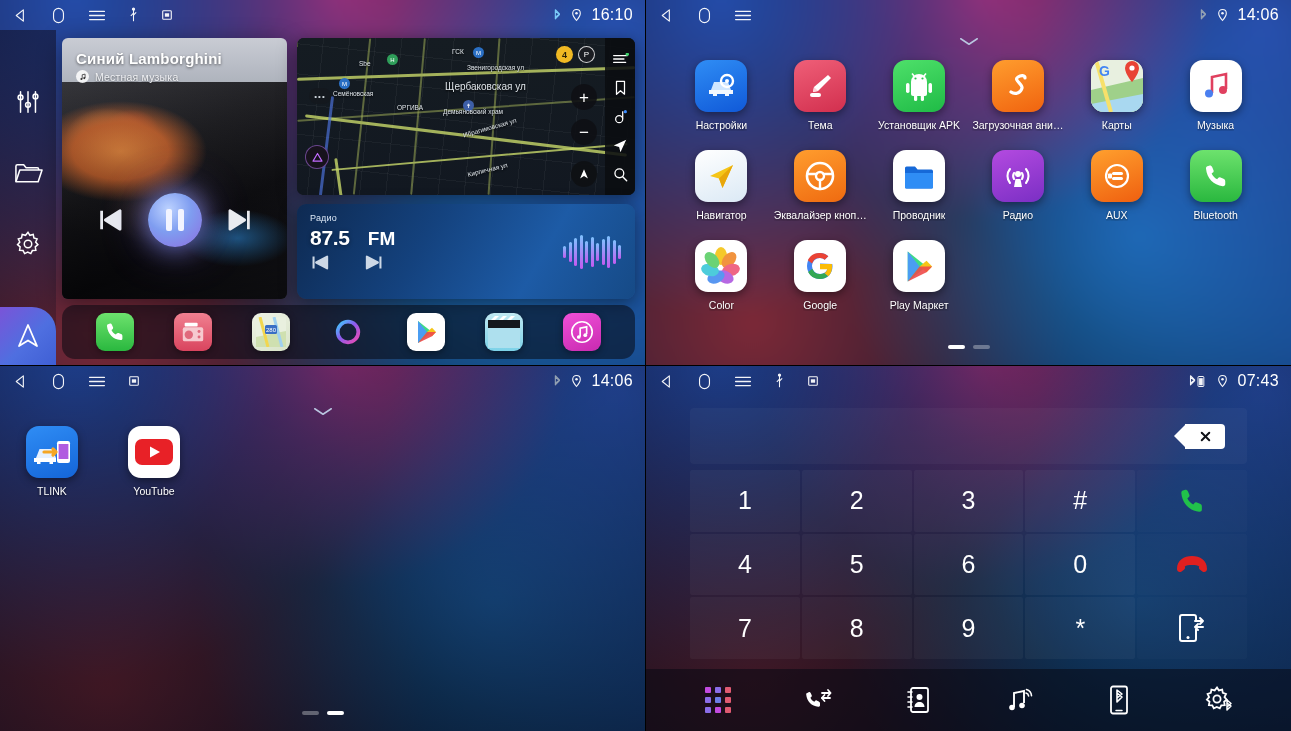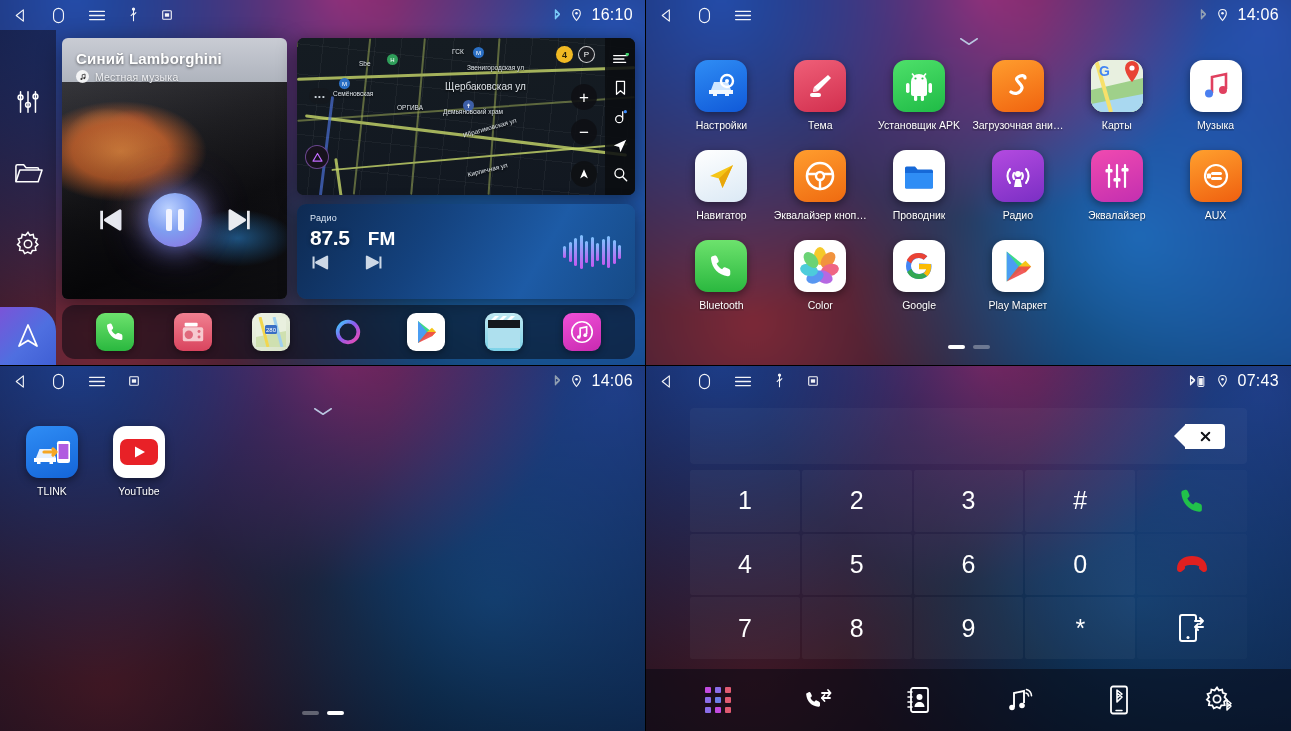--- a/index.html
+++ b/index.html
@@ -166,21 +166,21 @@
     box-shadow:0 3px 9px rgba(0,0,0,.42); }
   .app-lb { color:#fff; font-size:10.5px; max-width:96px; text-align:center;
     white-space:nowrap; overflow:hidden; text-overflow:ellipsis;
     text-shadow:0 1px 3px rgba(0,0,0,.7); }
   .pagedots { position:absolute; left:0; right:0; bottom:16px; z-index:20;
     display:flex; justify-content:center; gap:8px; }
   .pd { width:17px; height:4px; border-radius:2px; background:rgba(255,255,255,.32); }
   .pd.on { background:#fff; }
 
   .q3-apps { position:absolute; left:26px; top:56px; z-index:15;
-    display:flex; gap:35px; }
+    display:flex; gap:50px; }
 
   
   .dial-input { position:absolute; left:44px; right:44px; top:42px; height:56px;
     border-radius:4px; background:rgba(255,255,255,.035);
     display:flex; align-items:center; justify-content:flex-end; padding-right:22px; z-index:15; }
   .dial-del { width:40px; height:25px; background:#fff; position:relative;
     display:flex; align-items:center; justify-content:center;
     border-radius:0 4px 4px 0; }
   .dial-del::before { content:""; position:absolute; left:-11px; top:0;
     width:0; height:0; border:12.5px solid transparent;
@@ -697,37 +697,20 @@
                 <path d="M13 14 a6 6 0 0 0 0 6"></path>
                 <path d="M21 14 a6 6 0 0 1 0 6"></path>
               </g>
               <circle cx="17" cy="15" r="3" fill="#fff"></circle>
               <path d="M14.5 20 h5 l1.5 8 h-8Z" fill="#fff"></path>
             </svg>
         </span>
         <span class="app-lb">Радио</span>
       </div>
 
-      <div class="app">
-        <span class="app-ic" style="background:linear-gradient(160deg,#f04ab0,#c32fb0)">
-          <svg width="34" height="34" viewBox="0 0 34 34">
-              <g stroke="#fff" stroke-width="2.2" stroke-linecap="round">
-                <line x1="9" y1="6" x2="9" y2="28"></line>
-                <line x1="17" y1="6" x2="17" y2="28"></line>
-                <line x1="25" y1="6" x2="25" y2="28"></line>
-              </g>
-              <g fill="#fff">
-                <rect x="5.5" y="10" width="7" height="3.6" rx="1.2"></rect>
-                <rect x="13.5" y="19" width="7" height="3.6" rx="1.2"></rect>
-                <rect x="21.5" y="9" width="7" height="3.6" rx="1.2"></rect>
-              </g>
-            </svg>
-        </span>
-        <span class="app-lb">Эквалайзер</span>
-      </div>
 
       <div class="app">
         <span class="app-ic" style="background:linear-gradient(160deg,#ffa02e,#ef5f0f)">
           <svg width="34" height="34" viewBox="0 0 34 34">
               <circle cx="17" cy="17" r="11" fill="none" stroke="#fff" stroke-width="2.2"></circle>
               <rect x="12" y="13" width="11" height="3" rx="1.5" fill="#fff"></rect>
               <rect x="12" y="18" width="11" height="3" rx="1.5" fill="#fff"></rect>
               <rect x="8" y="14.5" width="4" height="5" rx="1" fill="#fff"></rect>
             </svg>
         </span>

